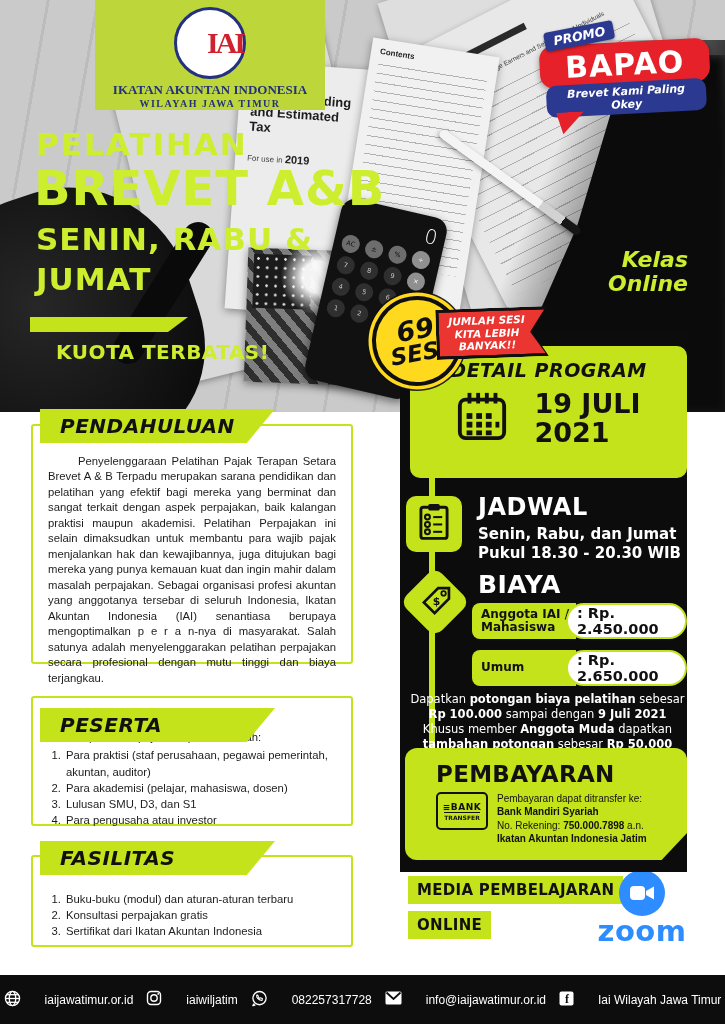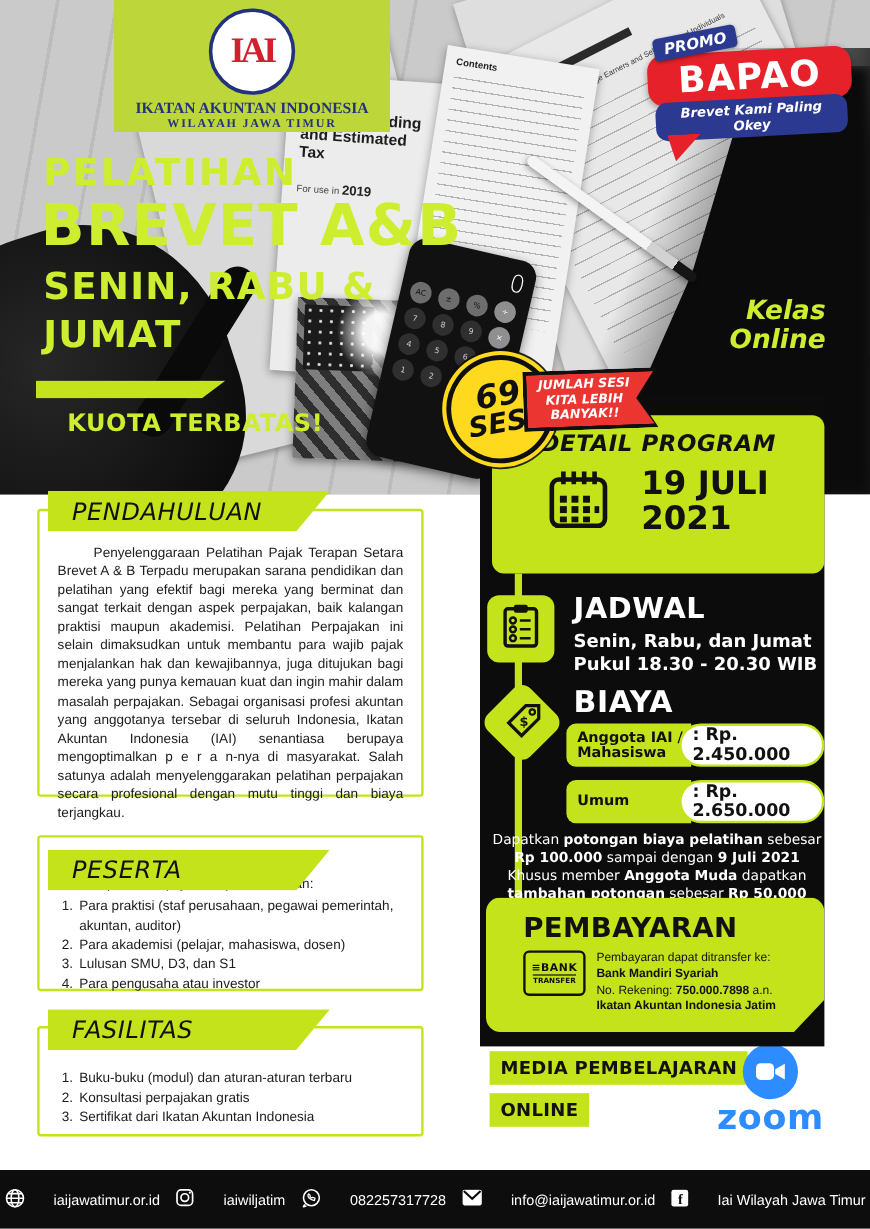--- a/index.html
+++ b/index.html
@@ -44,21 +44,21 @@
   .hand{left:-55px;top:188px;width:252px;height:272px;transform:rotate(-18deg);border-radius:42% 48% 40% 45%;
     background:radial-gradient(ellipse at 40% 40%,#272727,#0d0d0d 78%);}
   .watch{left:82px;top:278px;width:162px;height:30px;transform:rotate(-58deg);background:#0a0a0a;border-radius:15px;}
   .shadow-right{left:470px;top:55px;width:255px;height:357px;background:#0b0b0b;
     clip-path:polygon(62% 0,100% 0,100% 100%,10% 100%,42% 48%);filter:blur(5px);}
   .shade-grad{left:430px;top:40px;width:295px;height:372px;
     background:linear-gradient(112deg,rgba(10,10,10,0) 38%,rgba(10,10,10,.55) 58%,rgba(10,10,10,.92) 74%);}
 
   
   .logo-plate{left:95px;top:0;width:230px;height:110px;background:#bdd63a;z-index:5;text-align:center;}
-  .logo-circle{width:66px;height:66px;border-radius:50%;background:#fff;border:3px solid #23317e;margin:7px auto 3px;display:flex;align-items:center;justify-content:center;}
+  .logo-circle{width:66px;height:66px;border-radius:50%;background:#fff;border:3px solid #23317e;margin:7px auto 3px;display:flex;align-items:center;justify-content:flex-end;}
   .monogram{font-family:"Liberation Serif",serif;font-weight:bold;font-size:30px;color:#d1202e;letter-spacing:-3px;}
   .org1{font-family:"Liberation Serif",serif;font-weight:bold;font-size:13px;color:#23317e;}
   .org2{font-family:"Liberation Serif",serif;font-weight:bold;font-size:10px;color:#23317e;letter-spacing:1.5px;}
 
   
   .promo{left:540px;top:28px;width:170px;transform:rotate(-3deg);z-index:6;}
   .promo-chip{position:absolute;left:6px;top:-4px;background:#2b3990;color:#fff;font-style:italic;font-weight:bold;font-size:12.5px;padding:2px 9px;border-radius:4px;transform:rotate(-8deg);box-shadow:0 1px 3px rgba(0,0,0,.4);}
   .bapao{margin-top:14px;background:#e62129;border-radius:14px;padding:5px 0 3px;text-align:center;color:#fff;font-weight:bold;font-size:30px;letter-spacing:1px;box-shadow:0 2px 6px rgba(0,0,0,.4);}
   .tagline{margin:-3px auto 0;width:152px;background:#2b3990;border-radius:10px;padding:3px 4px;text-align:center;color:#fff;font-weight:bold;font-style:italic;font-size:11px;position:relative;}
   .tail{position:absolute;left:14px;bottom:-17px;width:28px;height:22px;background:#e62129;clip-path:polygon(0 0,100% 0,22% 100%);}
@@ -121,21 +121,21 @@
     clip-path:polygon(0 0,100% 0,100% 76%,91% 100%,0 100%);}
   .pay-head{margin:13px 0 0 31px;font-size:23px;font-weight:bold;color:#111;letter-spacing:.3px;}
   .pay-body{display:flex;gap:9px;margin:5px 12px 0 31px;}
   .bank-icon{width:48px;height:34px;border:2.5px solid #111;border-radius:5px;flex:none;display:flex;flex-direction:column;align-items:center;justify-content:center;color:#111;font-weight:bold;}
   .bi1{font-size:9px;letter-spacing:.5px;} .bi2{font-size:6px;border-top:1.5px solid #111;padding-top:1px;}
   .pay-lines{font-size:10px;line-height:1.33;color:#111;font-family:Liberation Sans, sans-serif;}
 
   
   .lsec-banner{height:34px;background:#c5e31a;clip-path:polygon(0 0,100% 0,88% 100%,0 100%);
     display:flex;align-items:center;padding-left:20px;box-sizing:border-box;
-    font-size:20px;font-weight:normal;font-style:italic;color:#111;letter-spacing:.5px;z-index:2;}
+    font-size:20px;font-weight:bold;font-style:italic;color:#111;letter-spacing:.5px;z-index:2;}
   .lsec-box{border:2px solid #c5e31a;background:#fff;border-radius:3px;box-sizing:border-box;z-index:1;}
   .ban-p{left:40px;top:409px;width:235px;} .box-p{left:31px;top:424px;width:322px;height:240px;padding:28px 15px 0;}
   .ban-s{left:40px;top:682px;width:235px;margin-top:26px;} .box-s{left:31px;top:696px;width:322px;height:130px;padding:32px 14px 0;}
   .ban-f{left:40px;top:841px;width:235px;} .box-f{left:31px;top:855px;width:322px;height:92px;padding:32px 14px 0;}
   .bodytext{font-family:"Liberation Sans",sans-serif;font-size:11.3px;color:#1c1c1c;line-height:1.37;text-align:justify;margin:0;}
   .indent{text-indent:30px;}
   .lsec-box ol{margin:2px 0 0;padding-left:17px;font-family:"Liberation Sans",sans-serif;font-size:11.3px;color:#1c1c1c;line-height:1.42;}
   .lsec-box ol li{padding-left:2px;}
 
   

